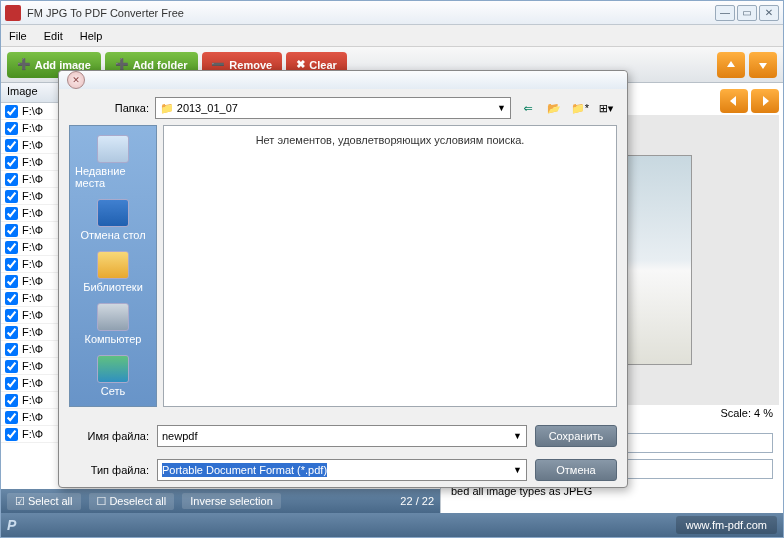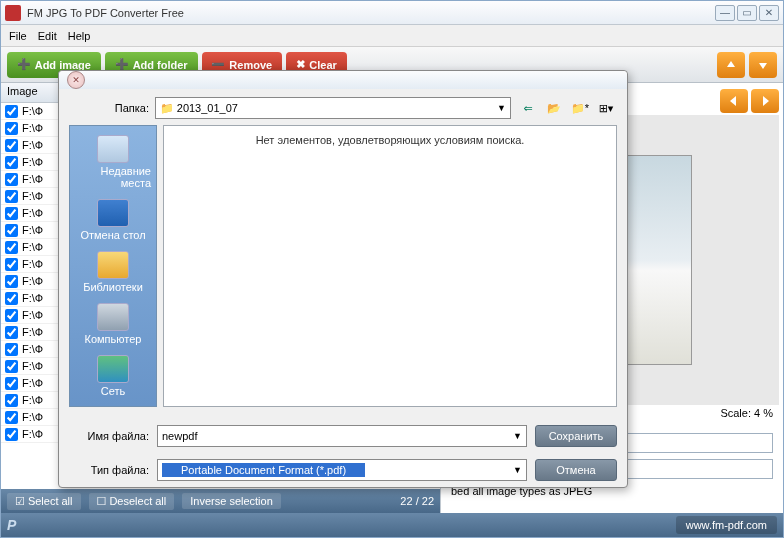--- a/index.html
+++ b/index.html
@@ -5,21 +5,21 @@
 * { margin: 0; padding: 0; box-sizing: border-box; font-family: Tahoma, Arial, sans-serif; font-size: 11px; }
 body { background: #d4e4f4; width: 784px; height: 538px; overflow: hidden; position: relative; }
 
 
 .main-window { width: 784px; height: 538px; background: #f0f0f0; border: 1px solid #8aa8c8; display: flex; flex-direction: column; }
 .titlebar { height: 24px; background: linear-gradient(#fdfdfe, #e8eef5); display: flex; align-items: center; padding: 0 4px; border-bottom: 1px solid #c0c8d0; }
 .titlebar .app-icon { width: 16px; height: 16px; background: #c03030; margin-right: 6px; border-radius: 2px; }
 .titlebar .title { flex: 1; color: #333; }
 .win-btns { display: flex; gap: 2px; }
 .win-btn { width: 20px; height: 16px; border: 1px solid #9ab; border-radius: 2px; background: #e8f0f8; display: flex; align-items: center; justify-content: center; cursor: pointer; font-size: 10px; color: #567; }
-.menubar { height: 22px; background: #f0f0f0; display: flex; align-items: center; padding: 0 8px; gap: 11px; border-bottom: 1px solid #d0d0d0; }
+.menubar { height: 22px; background: #f0f0f0; display: flex; align-items: center; padding: 0 8px; gap: 17px; border-bottom: 1px solid #d0d0d0; }
 .menubar span { cursor: pointer; }
 .toolbar { height: 36px; background: linear-gradient(#f8f8f8, #e0e4e8); display: flex; align-items: center; padding: 0 6px; gap: 4px; border-bottom: 1px solid #b8c0c8; }
 .tb-btn { height: 26px; padding: 0 10px; border-radius: 4px; display: flex; align-items: center; gap: 4px; color: #fff; font-weight: bold; cursor: pointer; }
 .tb-green { background: linear-gradient(#7ac045, #4a9020); }
 .tb-red { background: linear-gradient(#e05545, #b03020); }
 .tb-orange { width: 28px; height: 26px; background: linear-gradient(#ffb040, #e08010); border-radius: 4px; display: flex; align-items: center; justify-content: center; cursor: pointer; }
 
 .content { flex: 1; display: flex; background: #fff; }
 .left-panel { width: 440px; border-right: 1px solid #c0c8d0; display: flex; flex-direction: column; }
 .img-header { height: 20px; background: linear-gradient(#f4f6fa, #dce4ec); padding: 2px 6px; border-bottom: 1px solid #c0c8d0; display: flex; }
@@ -53,29 +53,29 @@
 .dlg-close { width: 18px; height: 18px; border-radius: 50%; border: 1px solid #a88; background: radial-gradient(#fbe8e8, #e8c0c0); display: flex; align-items: center; justify-content: center; cursor: pointer; color: #844; font-size: 9px; }
 .dlg-body { flex: 1; display: flex; flex-direction: column; padding: 8px 10px; }
 .folder-row { display: flex; align-items: center; gap: 6px; margin-bottom: 6px; }
 .folder-lbl { width: 80px; text-align: right; }
 .folder-dd { flex: 1; height: 22px; border: 1px solid #888; background: #fff; display: flex; align-items: center; padding: 0 4px; cursor: pointer; }
 .folder-dd .arrow { margin-left: auto; font-size: 9px; }
 .folder-icons { display: flex; gap: 4px; }
 .folder-icon-btn { width: 22px; height: 20px; display: flex; align-items: center; justify-content: center; cursor: pointer; border-radius: 2px; }
 .dlg-main { flex: 1; display: flex; gap: 6px; }
 .places { width: 88px; background: linear-gradient(#8cb4e0, #6894c8); display: flex; flex-direction: column; align-items: center; padding: 6px 2px; gap: 4px; border: 1px solid #7090b0; }
-.place { display: flex; flex-direction: column; align-items: center; color: #fff; text-align: right; cursor: pointer; padding: 3px; width: 100%; font-size: 10px; }
+.place { display: flex; flex-direction: column; align-items: center; color: #fff; text-align: left; cursor: pointer; padding: 3px; width: 100%; font-size: 10px; }
 .place-ico { width: 32px; height: 28px; margin-bottom: 2px; background: #e0e8f0; border-radius: 3px; border: 1px solid #aac; }
 .file-area { flex: 1; background: #fff; border: 1px solid #a0a8b0; padding: 8px; text-align: center; color: #333; }
 .dlg-bottom { margin-top: 6px; }
 .btm-row { display: flex; align-items: center; gap: 8px; margin-top: 12px; }
 .btm-lbl { width: 80px; text-align: right; }
 .btm-input { flex: 1; height: 22px; border: 1px solid #888; background: #fff; display: flex; align-items: center; padding: 0 4px; }
 .btm-input .arrow { margin-left: auto; font-size: 9px; }
-.type-sel { background: #3070d0; color: #fff; padding: 1px 19px; }
+.type-sel { background: #3070d0; color: #fff; padding: 1px 0; }
 .dlg-btn { width: 82px; height: 22px; background: linear-gradient(#8898a8, #687888); color: #fff; border: 1px solid #586878; border-radius: 3px; display: flex; align-items: center; justify-content: center; cursor: pointer; }
 
 svg { display: block; }
 </style>
 </head>
 <body>
 
 <div class="main-window">
   <div class="titlebar">
     <div class="app-icon"></div>

